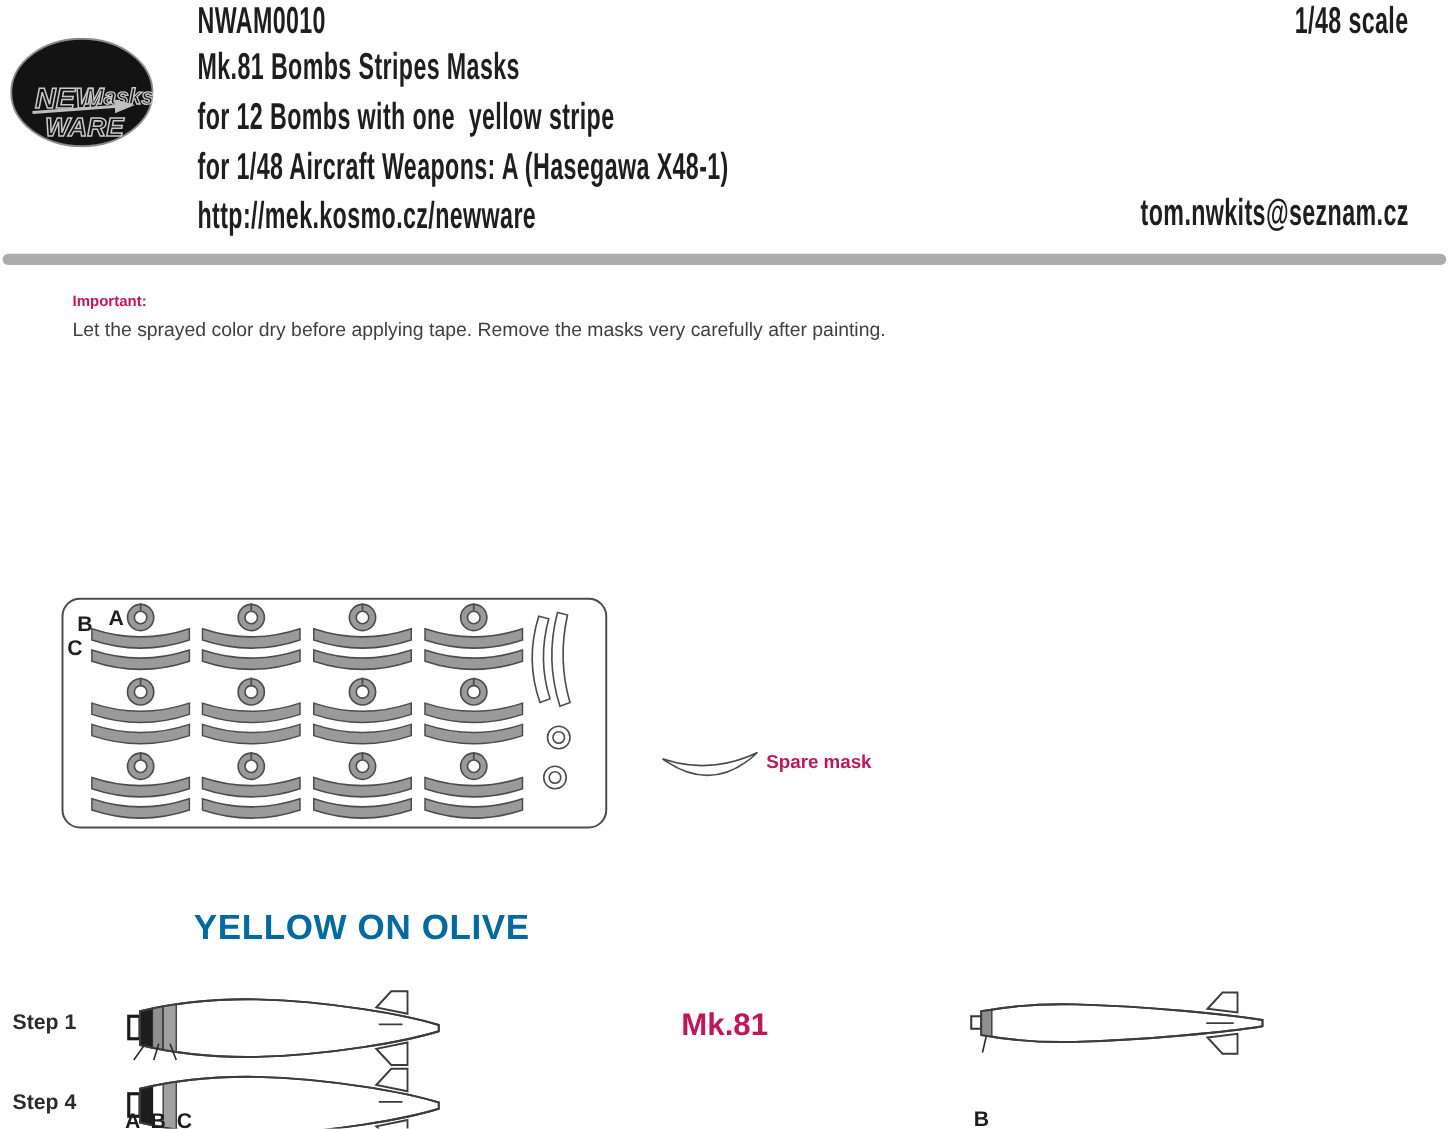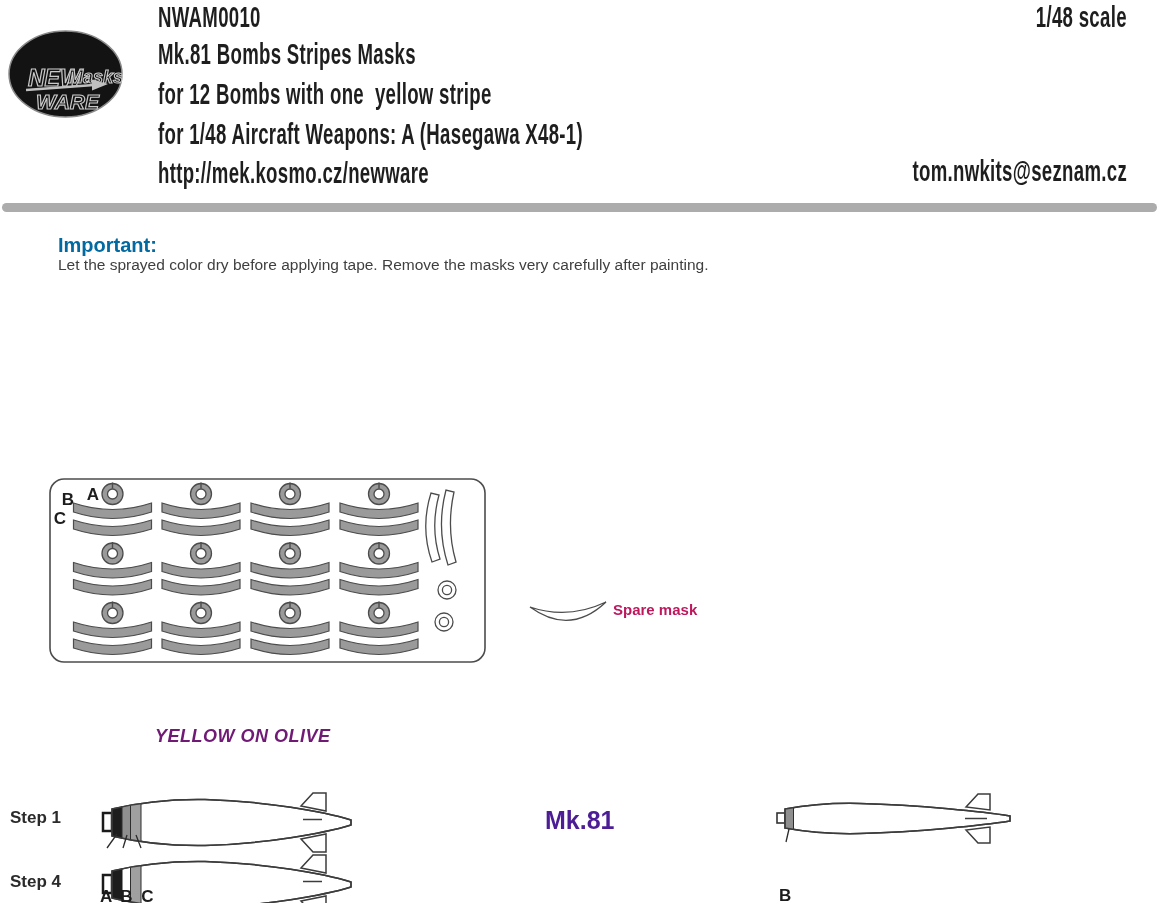--- a/index.html
+++ b/index.html
@@ -5,26 +5,26 @@
   html,body{margin:0;padding:0;background:#fff;}
   #page{position:relative;width:1160px;height:903px;background:#fff;overflow:hidden;
         font-family:"Liberation Sans",sans-serif;color:#222;}
   .abs{position:absolute;}
   
   .hdr{font-weight:bold;font-size:30px;line-height:30px;color:#1e1e1e;
        transform:scaleX(0.62);transform-origin:0 0;white-space:pre;letter-spacing:0.5px;}
   .hdr-r{font-weight:bold;font-size:30px;line-height:30px;color:#1e1e1e;
        transform:scaleX(0.62);transform-origin:100% 0;white-space:pre;letter-spacing:0.5px;}
   .divider{left:2px;top:203px;width:1155px;height:9px;border-radius:5px;background:#acacac;}
-  .notice-head{font-weight:bold;font-size:20px;color:#0369a1;}
+  .notice-head{font-weight:bold;font-size:12px;color:#be185d;}
   .notice-line{font-size:15.5px;line-height:19px;color:#3f3f3f;white-space:pre;}
-  .section-head{font-weight:bold;font-size:18px;letter-spacing:0.5px;color:#701a75;white-space:pre;font-style:italic;}
+  .section-head{font-weight:bold;font-size:28px;letter-spacing:0.5px;color:#0369a1;white-space:pre;}
   .step-label{font-weight:bold;font-size:17px;color:#2b2b2b;white-space:pre;}
   .mask-letters{font-weight:bold;font-size:17px;letter-spacing:2px;color:#1d1d1d;white-space:pre;margin-top:46px;}
-  .bomb-name{font-weight:bold;font-size:25px;color:#4c1d95;white-space:pre;}
+  .bomb-name{font-weight:bold;font-size:25px;color:#be185d;white-space:pre;}
   .spare-label{font-weight:bold;font-size:15px;color:#be185d;white-space:pre;}
   svg{display:block;}
   svg text{font-family:"Liberation Sans",sans-serif;}
 </style>
 </head>
 <body>
 
 <div id="page">
 
   <div class="abs" style="left:8px;top:30px;width:115px;height:88px;">

